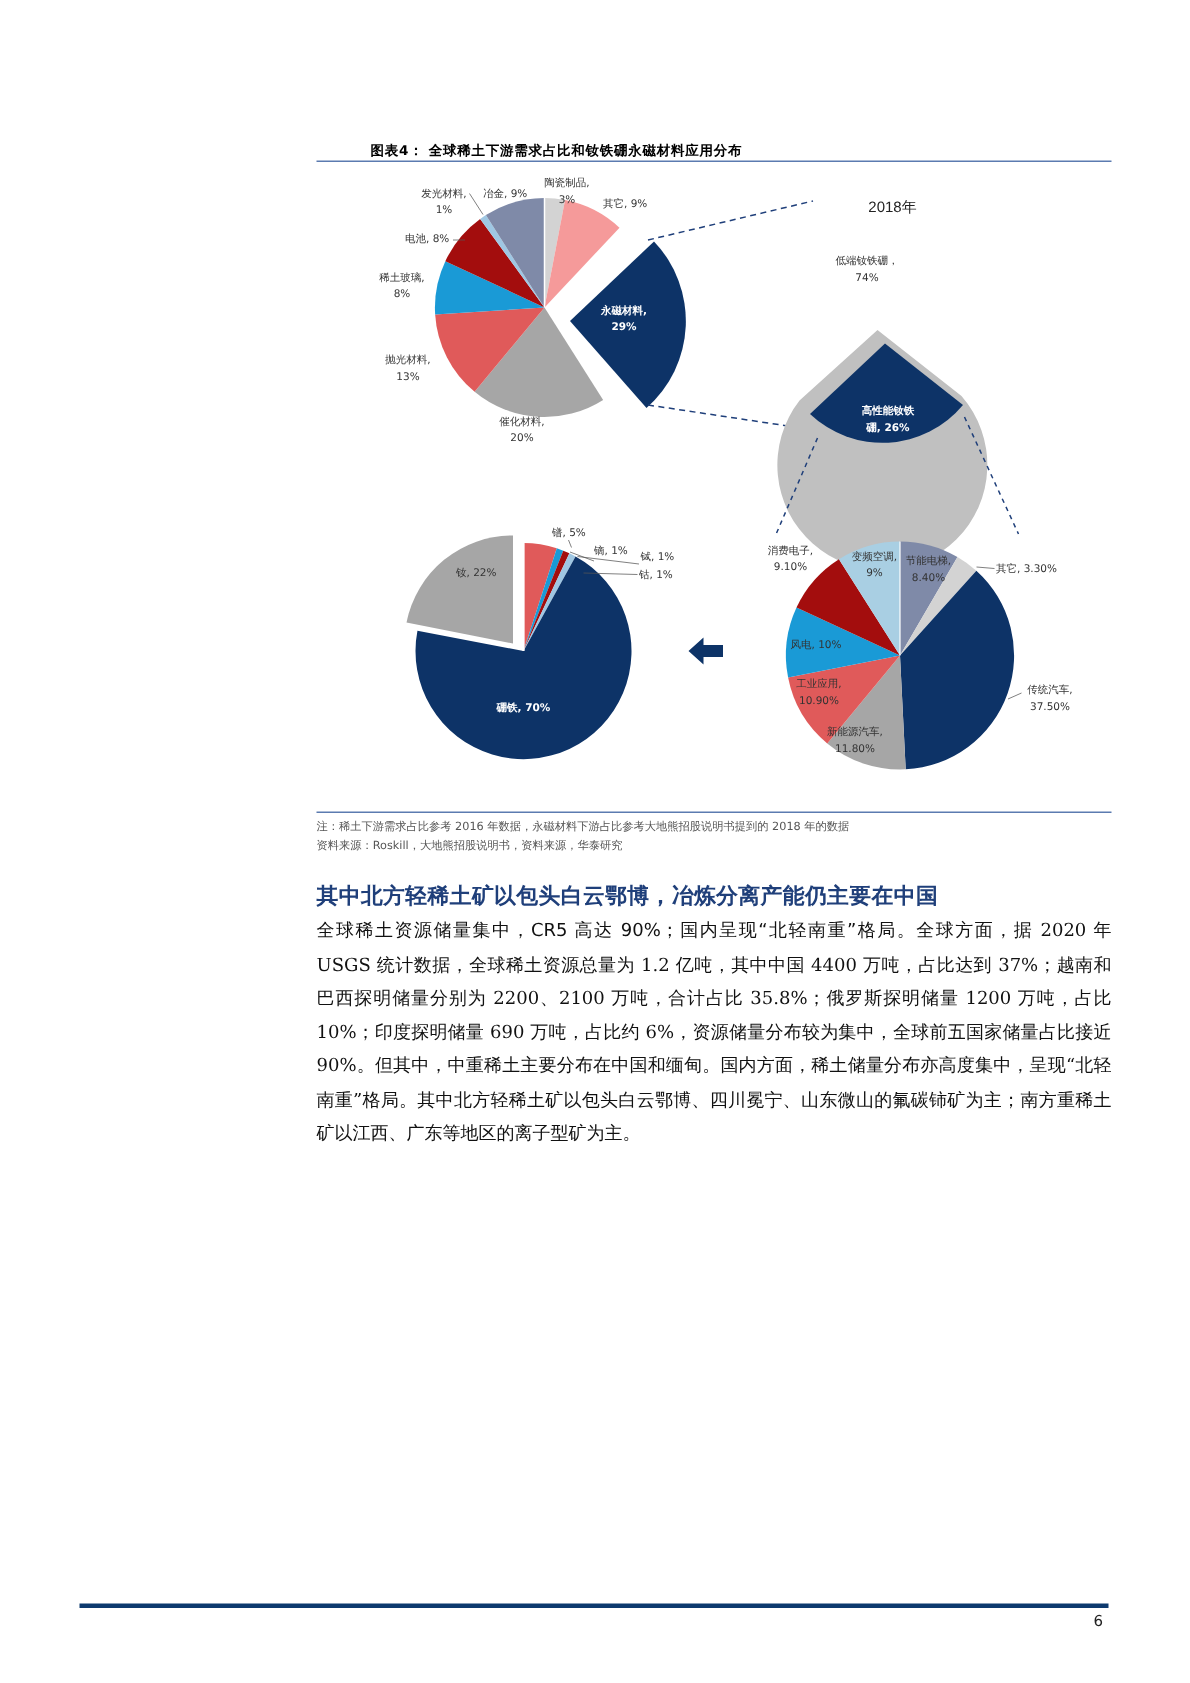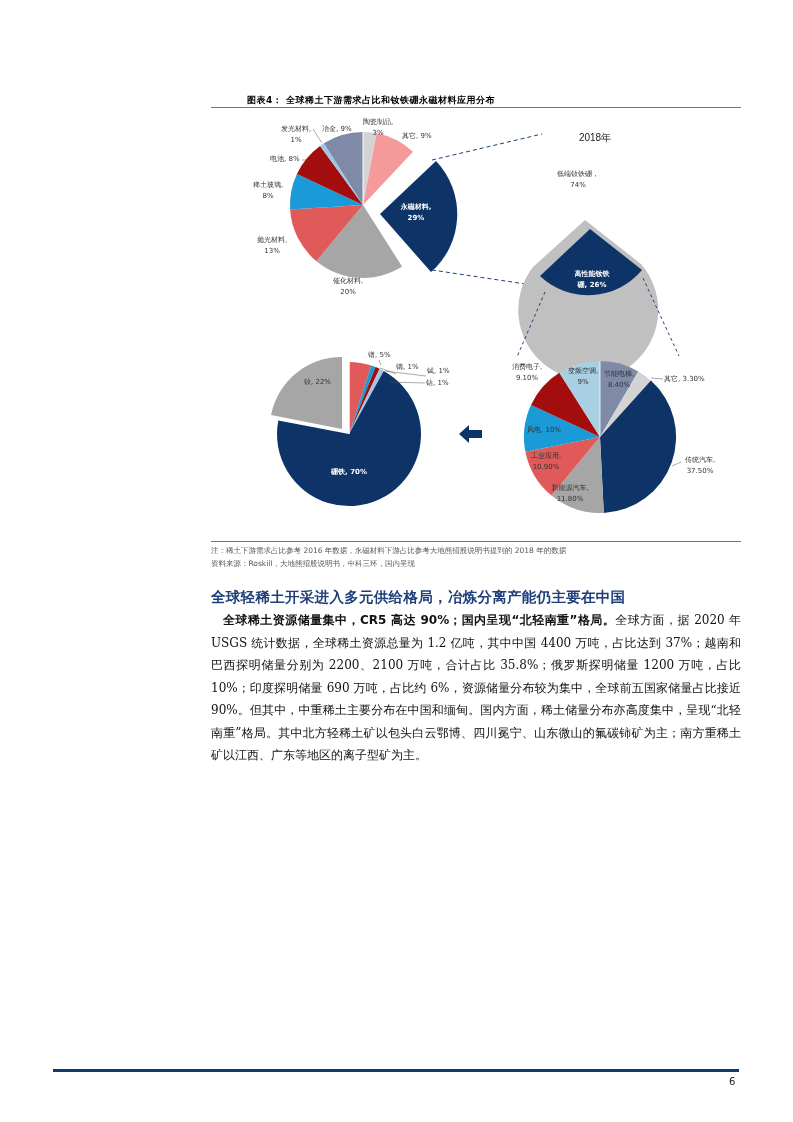--- a/index.html
+++ b/index.html
@@ -10,21 +10,21 @@
   .rule-top { position: absolute; left: 211px; top: 107px; width: 530px; height: 1px; background: #5b7bb0; }
   .rule-mid { position: absolute; left: 211px; top: 541px; width: 530px; height: 1px; background: #5b7bb0; }
   svg.charts { position: absolute; left: 0; top: 0; }
   .lbl { font-family: "DejaVu Sans", sans-serif; font-size: 7px; fill: #333; }
   .lbl-w { font-family: "DejaVu Sans", sans-serif; font-size: 7px; fill: #fff; font-weight: bold; }
   .note { position: absolute; left: 211px; font-size: 7.5px; color: #555; line-height: 12px; }
   .section-title { position: absolute; left: 211px; top: 588px; font-size: 14.5px; font-weight: bold;
                    color: #1f3f7a; letter-spacing: 0.3px; }
   .body-text { position: absolute; left: 211px; top: 609px; width: 530px; font-size: 12px;
                line-height: 22.5px; color: #111; text-align: justify; font-family: "DejaVu Serif", serif; }
-  .body-text .lead { font-weight: bold; font-family: "DejaVu Sans", sans-serif; margin-left: 12px; }
+  .body-text .lead { font-weight: normal; font-family: "DejaVu Sans", sans-serif; }
   .footer-rule { position: absolute; left: 53px; top: 1069px; width: 686px; height: 3px; background: #0d3a6e; }
   .page-num { position: absolute; left: 729px; top: 1076px; font-size: 10px; color: #222; }
 </style>
 </head>
 <body>
 
 <div class="fig-title">图表4： 全球稀土下游需求占比和钕铁硼永磁材料应用分布</div>
 <div class="rule-top"></div>
 
 <svg class="charts" width="793" height="545" viewBox="0 0 793 545">
@@ -159,22 +159,22 @@
     <text class="lbl" x="427" y="373">铽, 1%</text>
     <line x1="385" y1="371" x2="426" y2="376" stroke="#555" stroke-width="0.5"></line>
     <text class="lbl" x="426" y="385">钴, 1%</text>
     <line x1="389" y1="382" x2="425" y2="383" stroke="#555" stroke-width="0.5"></line>
     <text class="lbl-w" x="349" y="474" text-anchor="middle">硼铁, 70%</text>
   </g>
 </svg>
 
 <div class="rule-mid"></div>
 <div class="note" style="top:545px;">注：稀土下游需求占比参考 2016 年数据，永磁材料下游占比参考大地熊招股说明书提到的 2018 年的数据</div>
-<div class="note" style="top:558px;">资料来源：Roskill，大地熊招股说明书，中科三环，国内呈现</div>
+<div class="note" style="top:558px;">资料来源：Roskill，大地熊招股说明书，资料来源，华泰研究</div>
 
-<div class="section-title">全球轻稀土开采进入多元供给格局，冶炼分离产能仍主要在中国</div>
+<div class="section-title">其中北方轻稀土矿以包头白云鄂博，冶炼分离产能仍主要在中国</div>
 
 <div class="body-text">
   <span class="lead">全球稀土资源储量集中，CR5 高达 90%；国内呈现“北轻南重”格局。</span><span>全球方面，据 2020 年 USGS 统计数据，全球稀土资源总量为 1.2 亿吨，其中中国 4400 万吨，占比达到 37%；越南和巴西探明储量分别为 2200、2100 万吨，合计占比 35.8%；俄罗斯探明储量 1200 万吨，占比 10%；印度探明储量 690 万吨，占比约 6%，资源储量分布较为集中，全球前五国家储量占比接近 90%。但其中，中重稀土主要分布在中国和缅甸。国内方面，稀土储量分布亦高度集中，呈现“北轻南重”格局。其中北方轻稀土矿以包头白云鄂博、四川冕宁、山东微山的氟碳铈矿为主；南方重稀土矿以江西、广东等地区的离子型矿为主。</span>
 </div>
 
 <div class="footer-rule"></div>
 <div class="page-num">6</div>
 
 </body></html>

